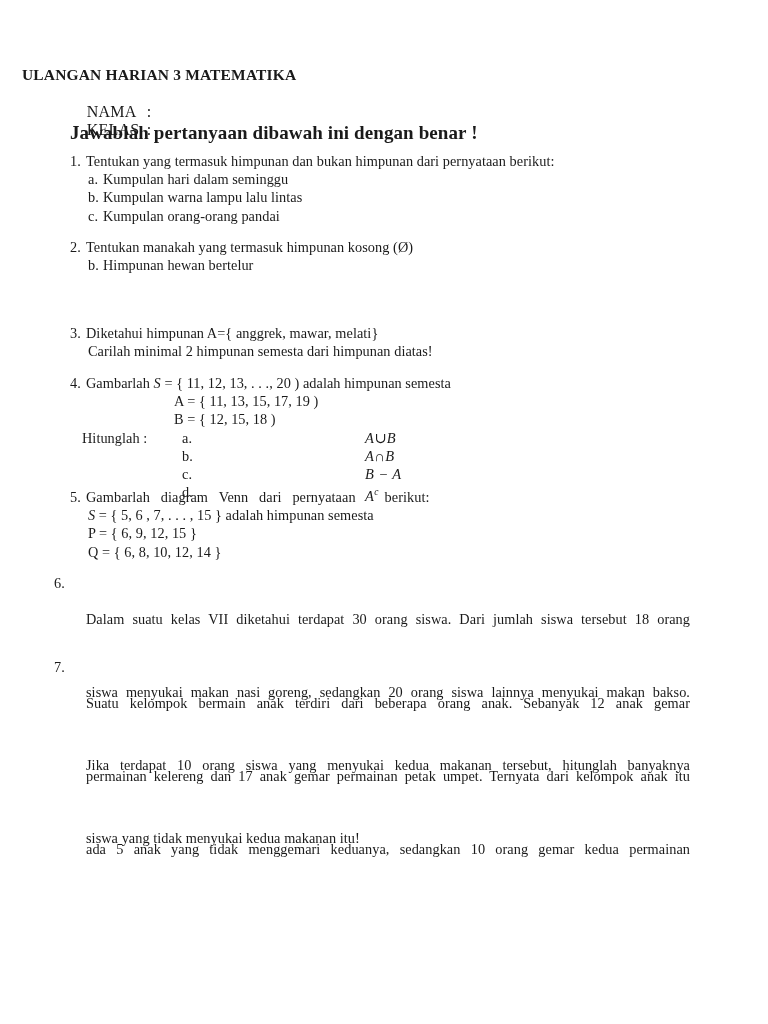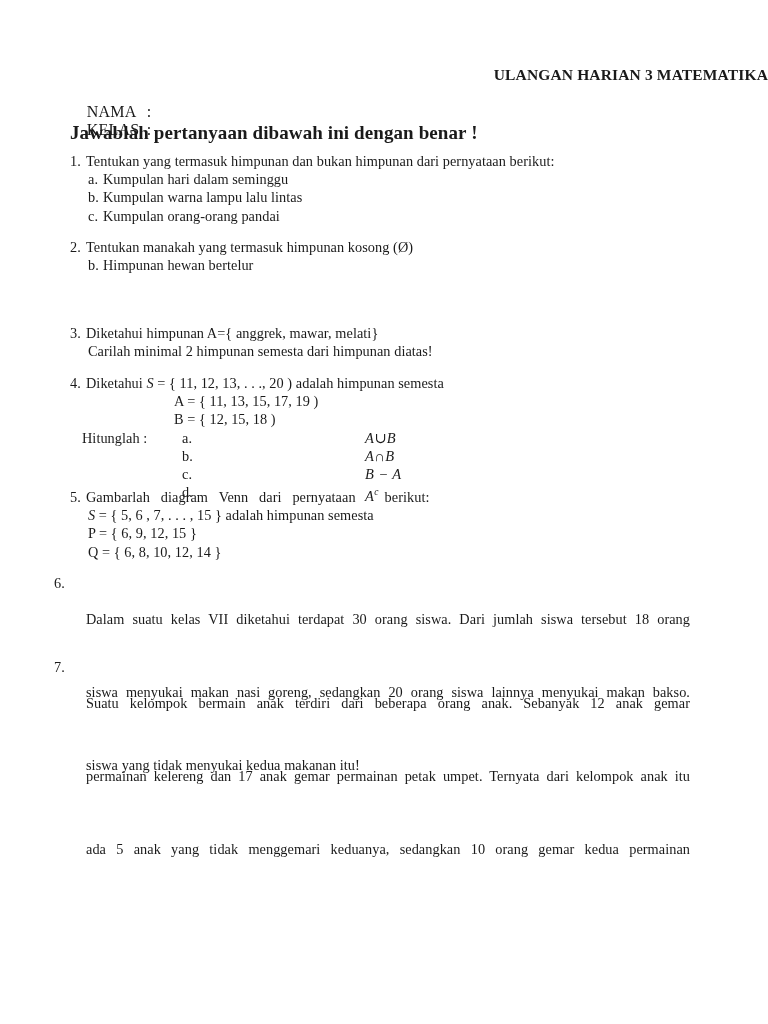--- a/index.html
+++ b/index.html
@@ -17,23 +17,23 @@
   }
   .page {
     position: absolute;
     left: 0; top: 0;
     width: 768px;
     height: 1024px;
     padding: 0;
   }
   .doc-title {
     position: absolute;
-    left: 0; right: 0;
+    left: 8px; right: 0;
     top: 66px;
-    text-align: right;
+    text-align: left;
     font-size: 15.5px;
     font-weight: bold;
     letter-spacing: 0.15px;
     padding-left: 14px;
   }
   .field-row {
     position: absolute;
     left: 70px;
     font-size: 16px;
     letter-spacing: 0.2px;
@@ -190,21 +190,21 @@
     <div class="qline"><span class="qnum">2.</span><span>Tentukan manakah yang termasuk himpunan kosong (Ø)</span></div>
     <div class="subline"><span class="sl">b.</span><span>Himpunan hewan bertelur</span></div>
   </div>
 
   <div class="qblock" id="q3">
     <div class="qline"><span class="qnum">3.</span><span>Diketahui himpunan A={ anggrek, mawar, melati}</span></div>
     <div class="subline"><span>Carilah minimal 2 himpunan semesta dari himpunan diatas!</span></div>
   </div>
 
   <div class="qblock" id="q4">
-    <div class="qline"><span class="qnum">4.</span><span>Diketahui </span><span style="font-style:italic">S</span><span> = { 11, 12, 13, . . ., 20 ) adalah himpunan semesta</span></div>
+    <div class="qline"><span class="qnum">4.</span><span>Gambarlah </span><span style="font-style:italic">S</span><span> = { 11, 12, 13, . . ., 20 ) adalah himpunan semesta</span></div>
     <div class="setline">A = { 11, 13, 15, 17, 19 )</div>
     <div class="setline">B = { 12, 15, 18 )</div>
     <div class="hitung-wrap">
       <span class="hitung-label">Hitunglah :</span>
       <span class="hitung-items">
         <span class="hi">a.</span>
         <span class="hi">b.</span>
         <span class="hi">c.</span>
         <span class="hi">d.</span>
       </span>
@@ -221,20 +221,21 @@
     <div class="qline"><span class="qnum">5.</span><span class="q5first" style="display:inline">Gambarlah   diagram   Venn   dari   pernyataan        berikut:</span></div>
     <div class="q5set"><em>S</em><span> = { 5, 6 , 7, . . . , 15 } adalah himpunan semesta</span></div>
     <div class="q5set">P = { 6, 9, 12, 15 }</div>
     <div class="q5set">Q = { 6, 8, 10, 12, 14 }</div>
   </div>
 
   <div class="qblock" id="q6">
     <div class="qline hang"><span class="qnum">6.</span><span class="inner justified" style="display:inline-block;width:604px;vertical-align:top">
       <span class="jline">Dalam suatu kelas VII diketahui terdapat 30 orang siswa. Dari jumlah siswa tersebut 18 orang</span>
       <span class="jline">siswa menyukai makan nasi goreng, sedangkan 20 orang siswa lainnya menyukai makan bakso.</span>
+      <span class="jline">Jika terdapat 10 orang siswa yang menyukai kedua makanan tersebut, hitunglah banyaknya</span>
       <span class="jline last">siswa yang tidak menyukai kedua makanan itu!</span>
     </span></div>
   </div>
 
   <div class="qblock" id="q7">
     <div class="qline hang"><span class="qnum">7.</span><span class="inner justified" style="display:inline-block;width:604px;vertical-align:top">
       <span class="jline">Suatu kelompok bermain anak terdiri dari beberapa orang anak. Sebanyak 12 anak gemar</span>
       <span class="jline">permainan kelereng dan 17 anak gemar permainan petak umpet. Ternyata dari kelompok anak itu</span>
       <span class="jline">ada 5 anak yang tidak menggemari keduanya, sedangkan 10 orang gemar kedua permainan</span>
     </span></div>

